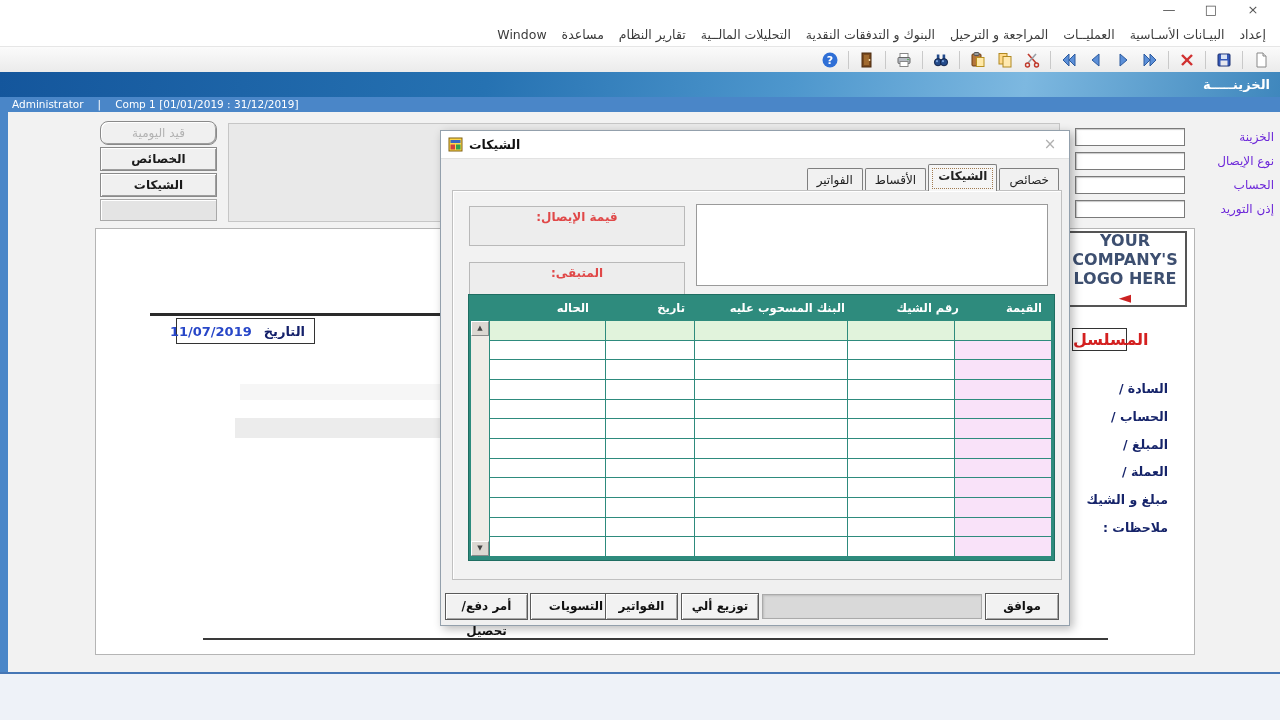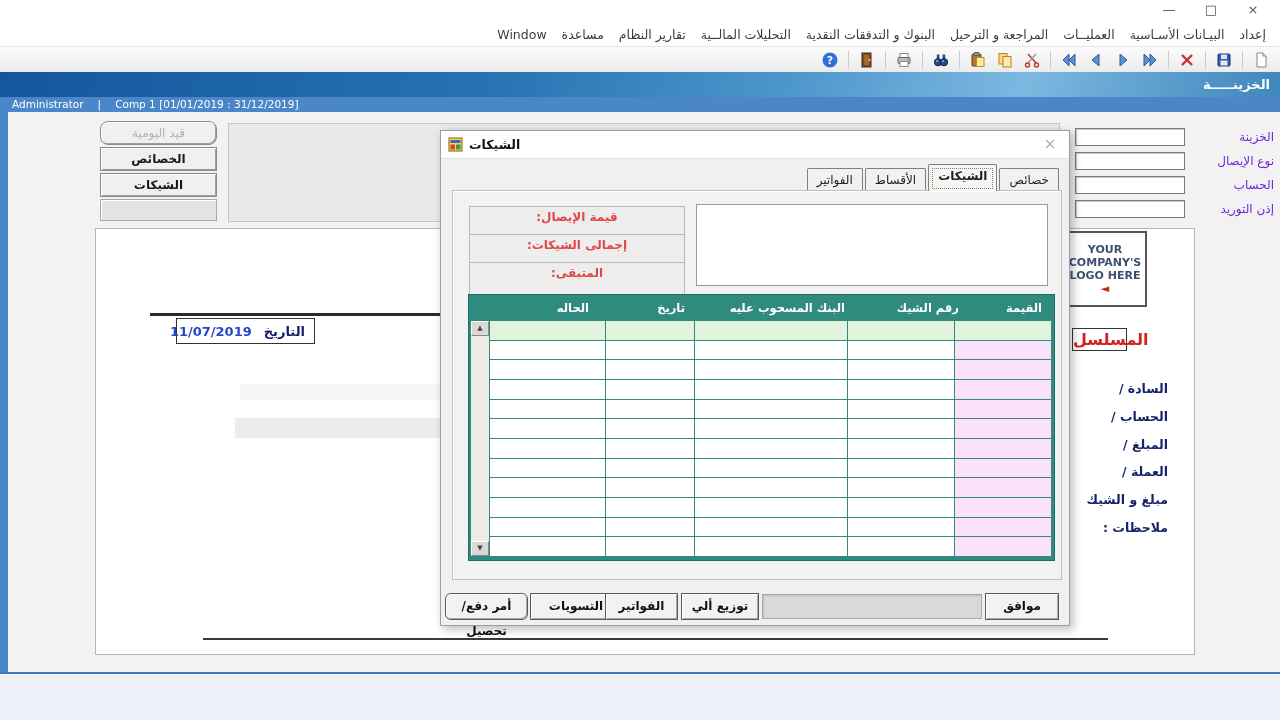--- a/index.html
+++ b/index.html
@@ -30,21 +30,21 @@
   .btn3d { background:#f0f0f0; border:1px solid #8a8a8a; box-shadow:inset 1px 1px 0 #ffffff, inset -1px -1px 0 #9e9e9e; text-align:center; cursor:default; }
   .sidebtn { position:absolute; left:100px; width:117px; height:24px; line-height:22px; font-size:12px; color:#1a1a1a; font-weight:600; z-index:2; }
   .sidebtn.disabled { color:#b2b2b2; font-weight:normal;border-radius:8px; }
   .sideblank { position:absolute; left:100px; width:117px; height:22px; background:#e4e4e4; border:1px solid #a8a8a8; box-shadow:inset 1px 1px 0 #fff; z-index:2; }
   .graypanel { position:absolute; left:228px; top:123px; width:832px; height:99px; background:#e9e9e9; border:1px solid #c6c6c6; z-index:1; }
 
   .hfield { position:absolute; left:1075px; width:110px; height:18px; background:#ffffff; border:1px solid #7a7a7a; box-shadow:inset 1px 1px 1px #c8c8c8; z-index:2; }
   .hlabel { position:absolute; left:1190px; width:84px; height:18px; line-height:18px; color:#6d28d9; font-size:12px; text-align:right; direction:rtl; z-index:2; }
 
   .whitedoc { position:absolute; left:95px; top:228px; width:1100px; height:427px; background:#ffffff; border:1px solid #b5b5b5; z-index:0; }
-  .logobox { position:absolute; left:1063px; top:231px; width:84px; height:76px; background:#fff; border:2px solid #555; z-index:1; display:flex; flex-direction:column; justify-content:center; align-items:center; color:#3d4f70; font-weight:bold; font-size:11px; text-align:center; }
+  .logobox { position:absolute; left:1063px; top:231px; width:124px; height:76px; background:#fff; border:2px solid #555; z-index:1; display:flex; flex-direction:column; justify-content:center; align-items:center; color:#3d4f70; font-weight:bold; font-size:16px; text-align:center; }
   .thickline { position:absolute; left:150px; top:313px; width:910px; height:3px; background:#2a2a2a; z-index:1; }
   .datebox { position:absolute; left:176px; top:318px; width:139px; height:26px; border:1px solid #333; background:#fff; z-index:2; display:flex; direction:rtl; align-items:center; gap:12px; padding:0 9px; }
   .datelabel { color:#14206a; font-weight:bold; font-size:13px; }
   .datevalue { color:#2847c8; font-weight:600; font-size:13px; direction:ltr; }
   .serialbox { position:absolute; left:1072px; top:328px; width:55px; height:23px; border:1px solid #333; background:#fff; color:#d42020; font-weight:bold; font-size:16px; text-align:center; line-height:21px; z-index:2; }
   .sidelabel { position:absolute; left:1040px; width:128px; color:#16246a; font-weight:bold; font-size:12.5px; text-align:right; direction:rtl; z-index:1; }
   .faintbar { position:absolute; z-index:1; }
   .docline { position:absolute; left:203px; top:638px; width:905px; height:2px; background:#3a3a3a; z-index:1; }
 
   
@@ -270,21 +270,20 @@
     <div class="tabs">
       <div class="tab">الفواتير</div>
       <div class="tab">الأقساط</div>
       <div class="tab selected">الشيكات</div>
       <div class="tab">خصائص</div>
     </div>
 
     <div class="tabpanel"></div>
 
     <div class="redbar" style="top:75px;">قيمة الإيصال:</div>
-    <div class="redbar" style="top:103px;">إجمالى الشيكات:</div>
     <div class="redbar" style="top:131px;">المتبقى:</div>
     <div class="whitebox"></div>
 
     <div class="ctable">
       <div class="thead">
         <div class="hcell c0">الحاله</div>
         <div class="hcell c1">تاريخ الإستحقاق</div>
         <div class="hcell c2">البنك المسحوب عليه</div>
         <div class="hcell c3">رقم الشيك</div>
         <div class="hcell c4">القيمة</div>
@@ -374,21 +373,21 @@
             <div class="tcell c3"></div>
             <div class="tcell c4 pink"></div>
           </div>
         </div>
       <div class="vscroll">
         <div class="sbtn" style="top:0;">▲</div>
         <div class="sbtn" style="bottom:0;">▼</div>
       </div>
     </div>
 
-    <div class="dlgbtn" style="left:4px;width:83px;border-radius:6px;">أمر دفع/تحصيل</div>
+    <div class="dlgbtn" style="left:4px;width:83px;">أمر دفع/تحصيل</div>
     <div class="dlgbtn" style="left:89px;width:92px;">التسويات</div>
     <div class="dlgbtn" style="left:164px;width:73px;">الفواتير</div>
     <div class="dlgbtn" style="left:240px;width:78px;">توزيع ألي</div>
     <div class="sunkbar"></div>
     <div class="dlgbtn" style="left:544px;width:74px;">موافق</div>
   </div>
 
   <div class="blueline"></div>
   <div class="below"></div>
 </div>

